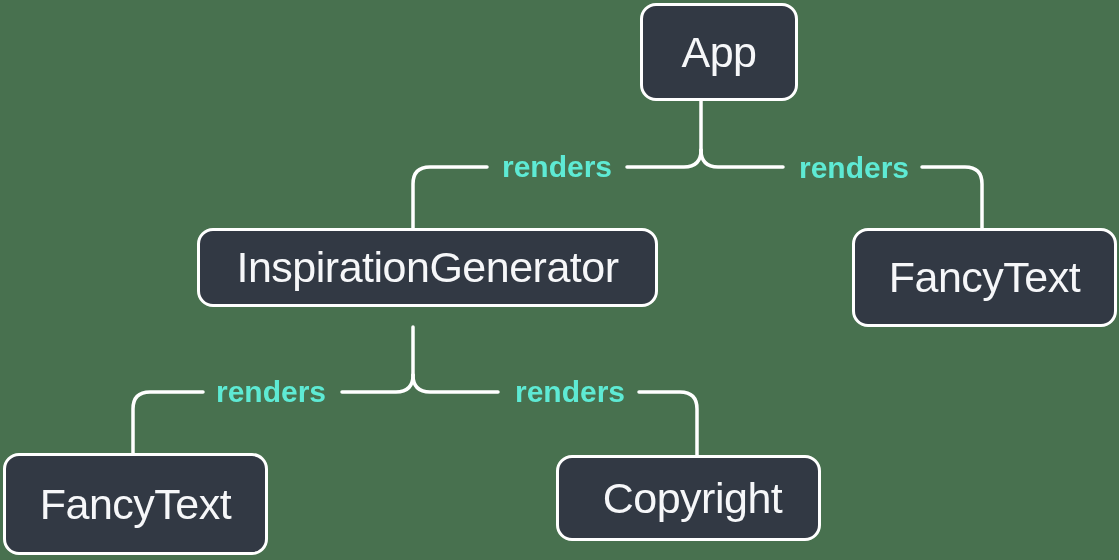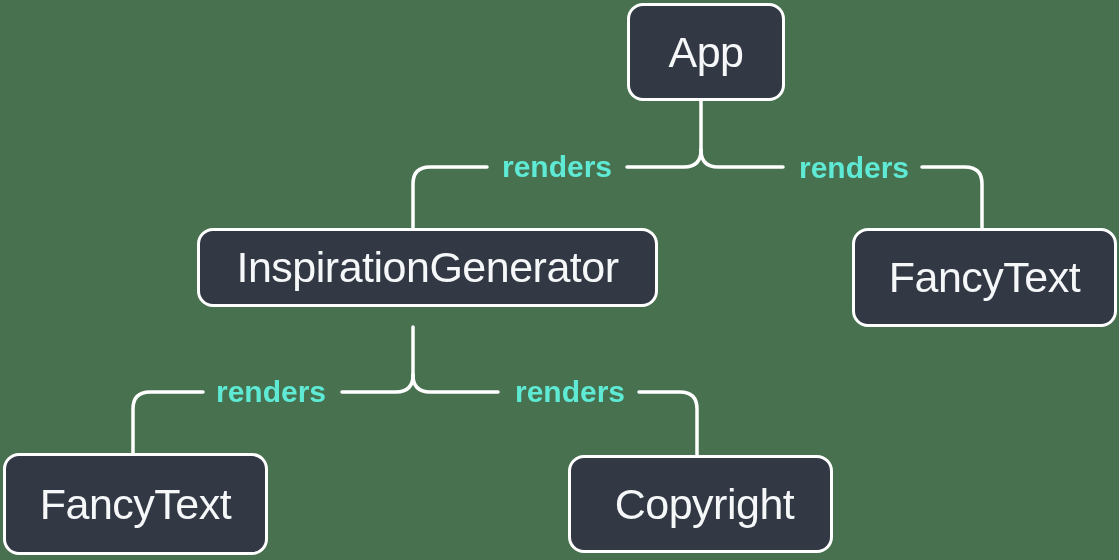--- a/index.html
+++ b/index.html
@@ -35,25 +35,25 @@
     border-radius: 16px;
     display: flex;
     align-items: center;
     justify-content: center;
     color: #F6F7F9;
     font-size: 43px;
     font-weight: 400;
     letter-spacing: -0.5px;
     white-space: nowrap;
   }
-  .node-app            { left: 627px; top: 3px;   width: 158px; height: 98px; }
+  .node-app            { left: 640px; top: 3px;   width: 158px; height: 98px; }
   .node-inspiration    { left: 197px; top: 228px; width: 461px; height: 79px; }
   .node-fancy-right    { left: 852px; top: 228px; width: 265px; height: 99px; }
   .node-fancy-left     { left: 3px;   top: 453px; width: 265px; height: 102px; }
-  .node-copyright      { left: 568px; top: 455px; width: 265px; height: 98px; padding-left: 8px; }
+  .node-copyright      { left: 556px; top: 455px; width: 265px; height: 86px; padding-left: 8px; }
   .edge-label {
     position: absolute;
     transform: translate(-50%, -50%);
     color: #5eead4;
     font-size: 30px;
     font-weight: 700;
     letter-spacing: 0;
     white-space: nowrap;
   }
   .edge-label-1 { left: 557px; top: 167px; }

